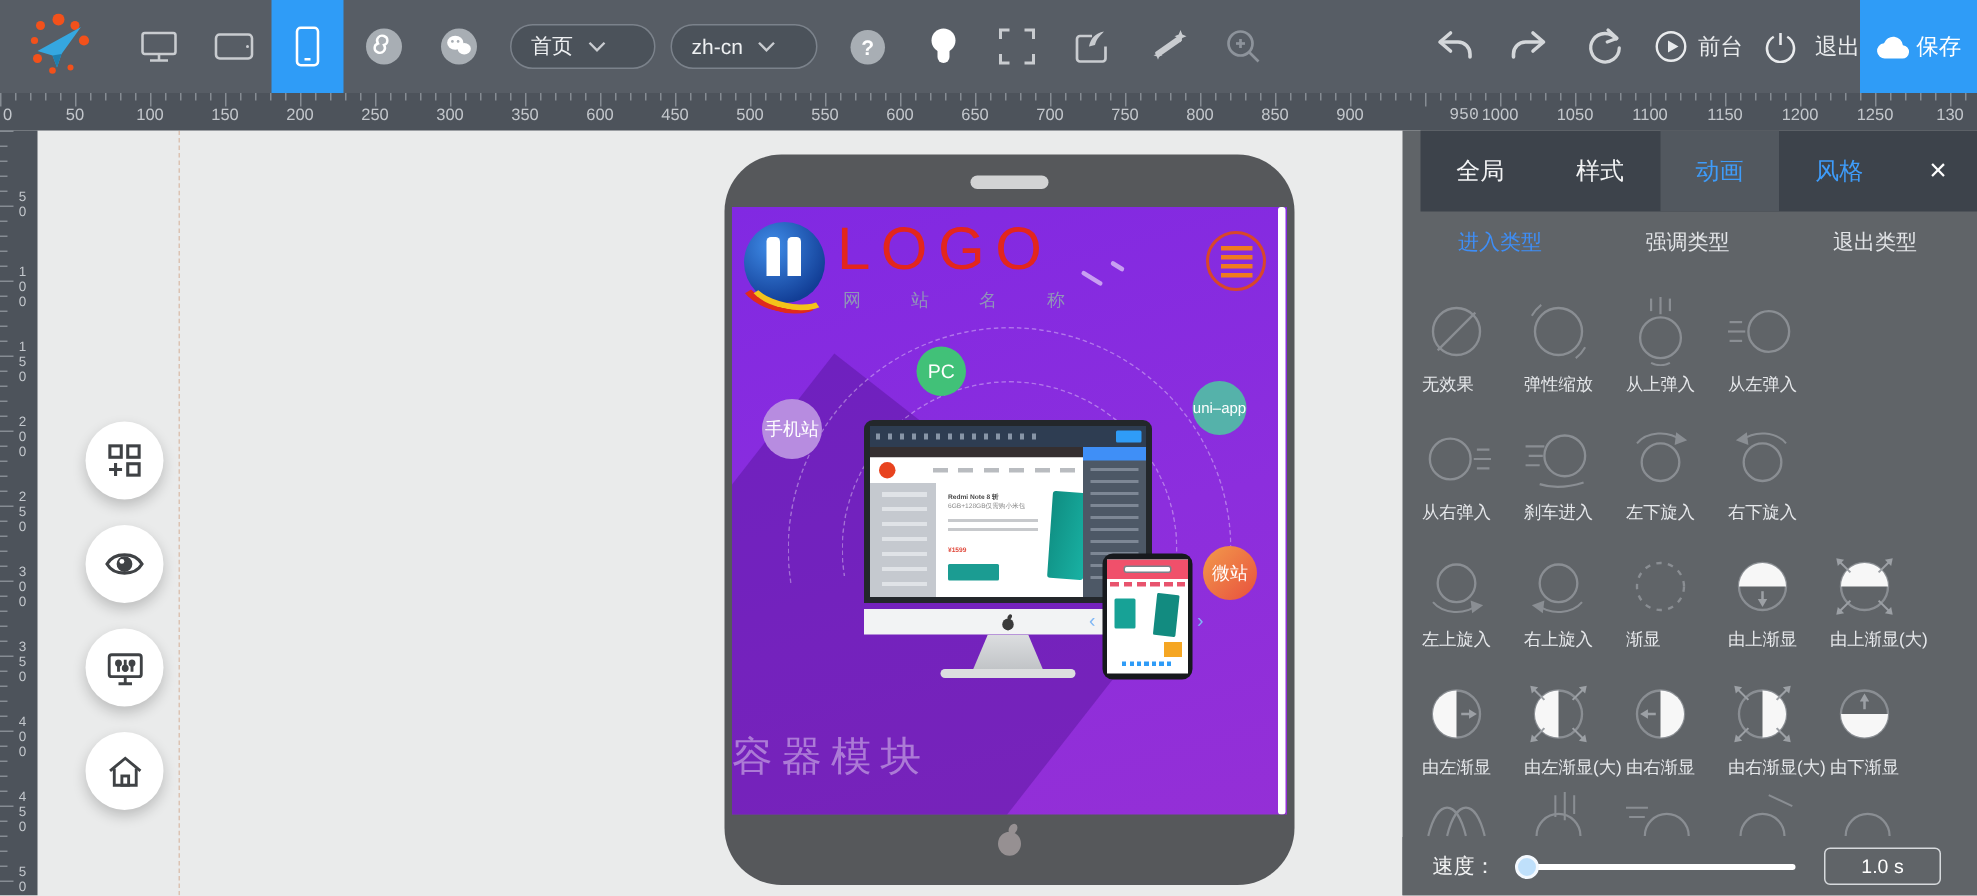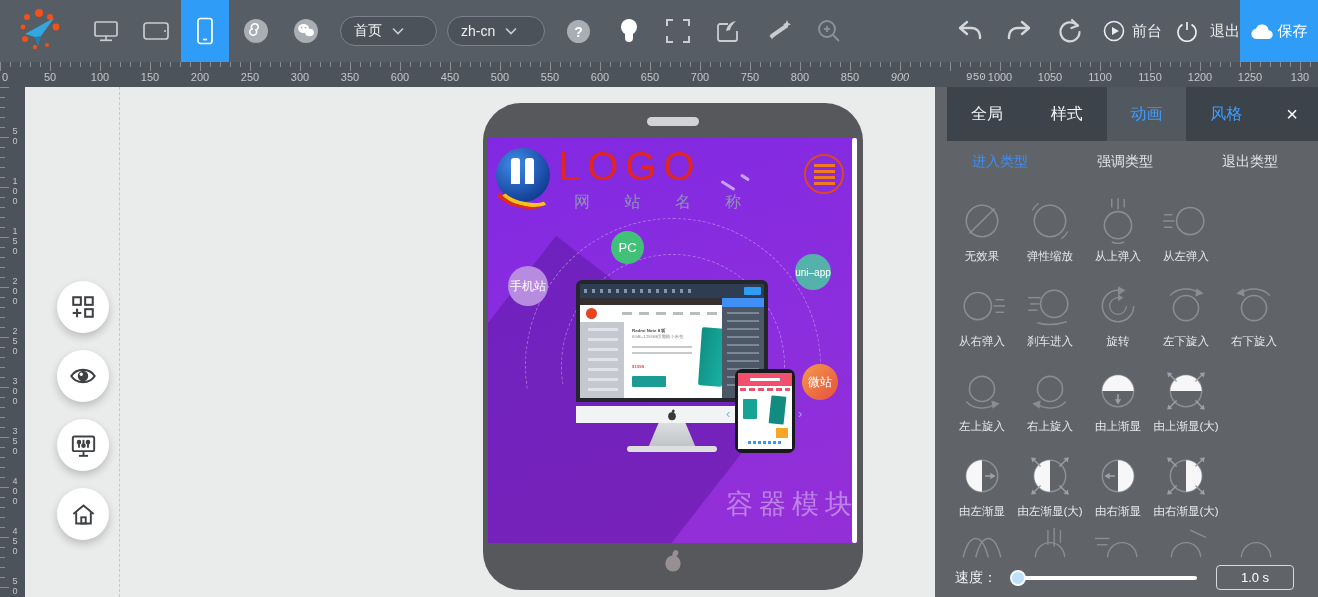--- a/index.html
+++ b/index.html
@@ -40,21 +40,21 @@
 
   .dashed-arc { position:absolute; border:1.5px dashed rgba(255,255,255,.35); border-radius:50%; clip-path:inset(0 0 42% 0); }
   #shadow-wedge { position:absolute; left:-60px; top:150px; width:280px; height:320px; background:rgba(80,18,145,.42); transform:rotate(38deg); }
 
   #site-logo { position:absolute; left:8px; top:10px; width:58px; height:58px; }
   #site-logo .globe { position:absolute; left:0; top:0; width:54px; height:54px; border-radius:50%; background:radial-gradient(circle at 35% 30%,#3f8ce8,#123e96 75%); }
   #site-logo .pillar { position:absolute; top:10px; width:9px; height:26px; background:#fff; border-radius:3px 3px 0 0; }
   #site-logo .arc-red { position:absolute; left:-4px; top:26px; width:60px; height:34px; border-radius:50%; border:5px solid transparent; border-bottom-color:#e02a1d; transform:rotate(14deg); }
   #site-logo .arc-yellow { position:absolute; left:2px; top:30px; width:56px; height:28px; border-radius:50%; border:4px solid transparent; border-bottom-color:#f4c31a; transform:rotate(12deg); }
   #logo-text { position:absolute; left:70px; top:6px; font-size:40px; letter-spacing:7px; color:#e3261d; font-weight:400; }
-  #logo-subtitle { position:absolute; left:74px; top:54px; font-size:16px; letter-spacing:15px; color:#9094b8;margin-left:12px; }
+  #logo-subtitle { position:absolute; left:74px; top:54px; font-size:12px; letter-spacing:15px; color:#9094b8; }
   #menu-btn { position:absolute; right:14px; top:16px; width:40px; height:40px; border-radius:50%; border:2px solid #d8472a; background:none; display:flex; flex-direction:column; align-items:center; justify-content:center; gap:3px; cursor:pointer; }
   #menu-btn i { display:block; width:21px; height:3px; background:#f07a1f; }
 
   .bubble { position:absolute; border-radius:50%; display:flex; align-items:center; justify-content:center; color:#fff;text-align:center; }
   #bubble-mobile { left:20px; top:128px; width:40px; height:40px; background:#b78ce0; font-size:12px; }
   #bubble-pc { left:123px; top:93px; width:33px; height:33px; background:#41c178; font-size:13px; }
   #bubble-uniapp { left:307px; top:116px; width:36px; height:36px; background:#55b2aa; font-size:10px; }
   #bubble-wei { left:314px; top:226px; width:36px; height:36px; background:linear-gradient(135deg,#f29a4b,#e8503e); font-size:12px; }
   .spark { position:absolute; width:16px; height:3px; background:rgba(255,255,255,.55); border-radius:2px; transform:rotate(32deg); }
 
@@ -87,35 +87,35 @@
   #mini-screen { position:relative; width:100%; height:100%; background:#fff; overflow:hidden; }
   #mini-head { position:absolute; left:0; top:0; width:100%; height:13px; background:#f0506b; }
   #mini-head .pill { position:absolute; left:50%; top:4px; transform:translateX(-50%); width:32px; height:5px; background:#fff; border-radius:2px; }
   #mini-nav { position:absolute; left:2px; top:15px; width:50px; height:3px; background:repeating-linear-gradient(90deg,#e8536d 0 6px,transparent 6px 9px); }
   .mini-prod1 { position:absolute; left:5px; top:26px; width:14px; height:20px; background:#17a296; border-radius:1px; }
   .mini-prod2 { position:absolute; right:7px; top:23px; width:15px; height:28px; background:#128b80; border-radius:1px; transform:rotate(6deg); }
   .mini-orange { position:absolute; right:4px; top:55px; width:12px; height:10px; background:#f5a623; }
   #mini-dots { position:absolute; left:50%; bottom:5px; transform:translateX(-50%); width:34px; height:3px; background:repeating-linear-gradient(90deg,#2f9cf7 0 3px,transparent 3px 5px); }
   .mini-chevron { position:absolute; top:268px; color:#7fb7f5; font-size:13px; }
 
-  #container-label { position:absolute; left:0; top:348px; width:100%; text-align:right; font-size:27px; letter-spacing:6px; color:rgba(255,255,255,.4); }
+  #container-label { position:absolute; left:0; top:348px; width:100%; text-align:left; font-size:27px; letter-spacing:6px; color:rgba(255,255,255,.4); }
 
   
   #panel { position:absolute; left:935px; top:87px; width:383px; height:510px; background:#606468; z-index:25; }
   #tabstrip { position:absolute; left:12px; top:0; width:371px; height:54px; background:#3d434b; display:flex; align-items:stretch; }
   .tab { flex:1 1 auto; display:flex; align-items:center; justify-content:center; font-size:16px; color:#f2f3f4; cursor:pointer; }
   .tab.active { background:#52585f; }
   .tab.accent { color:#3e9cfa; }
   #panel-close { width:52px; display:flex; align-items:center; justify-content:center; font-size:20px; color:#fff; cursor:pointer; background:none; border:none; }
   #anim-types { position:absolute; left:0; top:59px; width:383px; height:32px; display:flex; align-items:center; }
   .anim-type { position:absolute; font-size:14px; color:#e3e5e8; cursor:pointer; transform:translateX(-50%); }
   .anim-type.active { color:#3e8ef7; }
   #effects-grid { position:absolute; left:13px; top:0; width:356px; }
   .fx-row { position:absolute; left:0; display:flex; }
-  .fx-cell { width:68px; display:flex; flex-direction:column; align-items:center; cursor:pointer; }
+  .fx-cell { width:68px; display:flex; flex-direction:column; align-items:flex-start; cursor:pointer; }
   .fx-cell svg { display:block; }
   .fx-label { margin-top:5px; font-size:11.5px; color:#e6e8eb; white-space:nowrap; }
   #row5-clip { position:absolute; left:13px; top:441px; width:356px; height:30px; overflow:hidden; }
   #speed-bar { position:absolute; left:0; top:471px; width:383px; height:39px; background:#606468; display:flex; align-items:center; }
   #speed-label { position:absolute; left:20px; font-size:14px; color:#f2f3f4; }
   #speed-track { position:absolute; left:77px; width:185px; height:4px; border-radius:2px; background:#fff; cursor:pointer; }
   #speed-handle { position:absolute; left:-2px; top:-6px; width:16px; height:16px; border-radius:50%; background:#bfe0fb; border:2px solid #f4f9fe; cursor:grab; }
   #speed-value { position:absolute; right:24px; width:78px; height:25px; border:1px solid #d7dadd; border-radius:4px; display:flex; align-items:center; justify-content:center; font-size:13px; color:#fff; }
 </style>
 </head>
@@ -412,21 +412,21 @@
       <span class="hlab" style="left: 400px;">600</span>
       <span class="hlab" style="left: 450px;">450</span>
       <span class="hlab" style="left: 500px;">500</span>
       <span class="hlab" style="left: 550px;">550</span>
       <span class="hlab" style="left: 600px;">600</span>
       <span class="hlab" style="left: 650px;">650</span>
       <span class="hlab" style="left: 700px;">700</span>
       <span class="hlab" style="left: 750px;">750</span>
       <span class="hlab" style="left: 800px;">800</span>
       <span class="hlab" style="left: 850px;">850</span>
-      <span class="hlab" style="left: 900px; font-style: italic;">900</span>
+      <span class="hlab" style="left: 900px;">900</span>
       <span class="hlab" style="left: 976px; font-family: Liberation Mono, monospace;">950</span>
       <span class="hlab" style="left: 1000px;">1000</span>
       <span class="hlab" style="left: 1050px;">1050</span>
       <span class="hlab" style="left: 1100px;">1100</span>
       <span class="hlab" style="left: 1150px;">1150</span>
       <span class="hlab" style="left: 1200px;">1200</span>
       <span class="hlab" style="left: 1250px;">1250</span>
       <span class="hlab" style="left: 1300px;">130</span>
     </div>
   <div id="vruler">
@@ -730,31 +730,20 @@
                   <line x1="1" y1="26" x2="10" y2="26"></line>
                 </g>
        <path d="M10,38 Q22,42 38,37" fill="none" stroke="#8a8e93" stroke-width="1.4"></path>
               </svg>
             </span>
             <div class="fx-label">刹车进入</div>
           </div>
           <div class="fx-cell">
             <span>
               <svg width="46" height="46" viewBox="0 0 44 44">
-                <path d="M22,7 A15,15 0 1 0 37,22" fill="none" stroke="#8a8e93" stroke-width="1.5"></path>
-       <polygon points="22,3 29,7 22,12" fill="#8a8e93"></polygon>
-       <path d="M22,14 A8,8 0 1 0 30,22" fill="none" stroke="#8a8e93" stroke-width="1.2"></path>
-       <polygon points="22,11 27,14 22,17.5" fill="#8a8e93"></polygon>
-              </svg>
-            </span>
-            <div class="fx-label">旋转</div>
-          </div>
-          <div class="fx-cell">
-            <span>
-              <svg width="46" height="46" viewBox="0 0 44 44">
                 <circle cx="22" cy="24" r="12" fill="none" stroke="#8a8e93" stroke-width="1.5"></circle>
        <path d="M7,12 A18,14 0 0 1 35,10" fill="none" stroke="#8a8e93" stroke-width="1.3"></path>
        <polygon points="32,5 39,10 31,13" fill="#8a8e93"></polygon>
               </svg>
             </span>
             <div class="fx-label">左下旋入</div>
           </div>
           <div class="fx-cell">
             <span>
               <svg width="46" height="46" viewBox="0 0 44 44">
@@ -779,20 +768,28 @@
           </div>
           <div class="fx-cell">
             <span>
               <svg width="46" height="46" viewBox="0 0 44 44">
                 <circle cx="22" cy="20" r="12" fill="none" stroke="#8a8e93" stroke-width="1.5"></circle>
        <path d="M37,32 A18,14 0 0 1 9,34" fill="none" stroke="#8a8e93" stroke-width="1.3"></path>
        <polygon points="12,39 5,34 13,31" fill="#8a8e93"></polygon>
               </svg>
             </span>
             <div class="fx-label">右上旋入</div>
+          </div>
+          <div class="fx-cell">
+            <span>
+              <svg width="46" height="46" viewBox="0 0 44 44">
+                <circle cx="22" cy="22" r="15" fill="none" stroke="#8a8e93" stroke-width="1.5" stroke-dasharray="3.5,4"></circle>
+              </svg>
+            </span>
+            <div class="fx-label">渐显</div>
           </div>
           <div class="fx-cell">
             <span>
               <svg width="46" height="46" viewBox="0 0 44 44">
                 <circle cx="22" cy="22" r="15" fill="none" stroke="#8a8e93" stroke-width="1.5"></circle>
                 <path d="M7,22 A15,15 0 0 1 37,22 Z" fill="rgba(255,255,255,.95)"></path>
                 <line x1="22" y1="25" x2="22" y2="32" stroke="#9ca0a5" stroke-width="1.6"></line>
                 <polygon points="19,30 22,35 25,30" fill="#9ca0a5"></polygon>
               </svg>
             </span>
@@ -872,20 +869,31 @@
                   <line x1="13" y1="31" x2="6" y2="38"></line>
                 </g>
  <polygon points="4,4 9,5 5,9" fill="#9ca0a5"></polygon>
                 <polygon points="40,40 35,39 39,35" fill="#9ca0a5"></polygon>
  <polygon points="40,4 39,9 35,5" fill="#9ca0a5"></polygon>
                 <polygon points="4,40 5,35 9,39" fill="#9ca0a5"></polygon>
               </svg>
             </span>
             <div class="fx-label">由右渐显(大)</div>
           </div>
+          <div class="fx-cell">
+            <span>
+              <svg width="46" height="46" viewBox="0 0 44 44">
+                <circle cx="22" cy="22" r="15" fill="none" stroke="#8a8e93" stroke-width="1.5"></circle>
+                <path d="M7,22 A15,15 0 0 0 37,22 Z" fill="rgba(255,255,255,.95)"></path>
+                <line x1="22" y1="19" x2="22" y2="12" stroke="#9ca0a5" stroke-width="1.6"></line>
+                <polygon points="19,14 22,9 25,14" fill="#9ca0a5"></polygon>
+              </svg>
+            </span>
+            <div class="fx-label">由下渐显</div>
+          </div>
         </div>
       </div>
     <div id="row5-clip">
         <div class="fx-row" style="top: 0px;">
           <div class="fx-cell">
             <span>
               <svg width="46" height="46" viewBox="0 0 44 44">
                 <g fill="none" stroke="#8a8e93" stroke-width="1.4">
                   <path d="M4,28 C10,4 22,4 28,28"></path>
                   <path d="M16,28 C22,4 34,4 40,28"></path>

